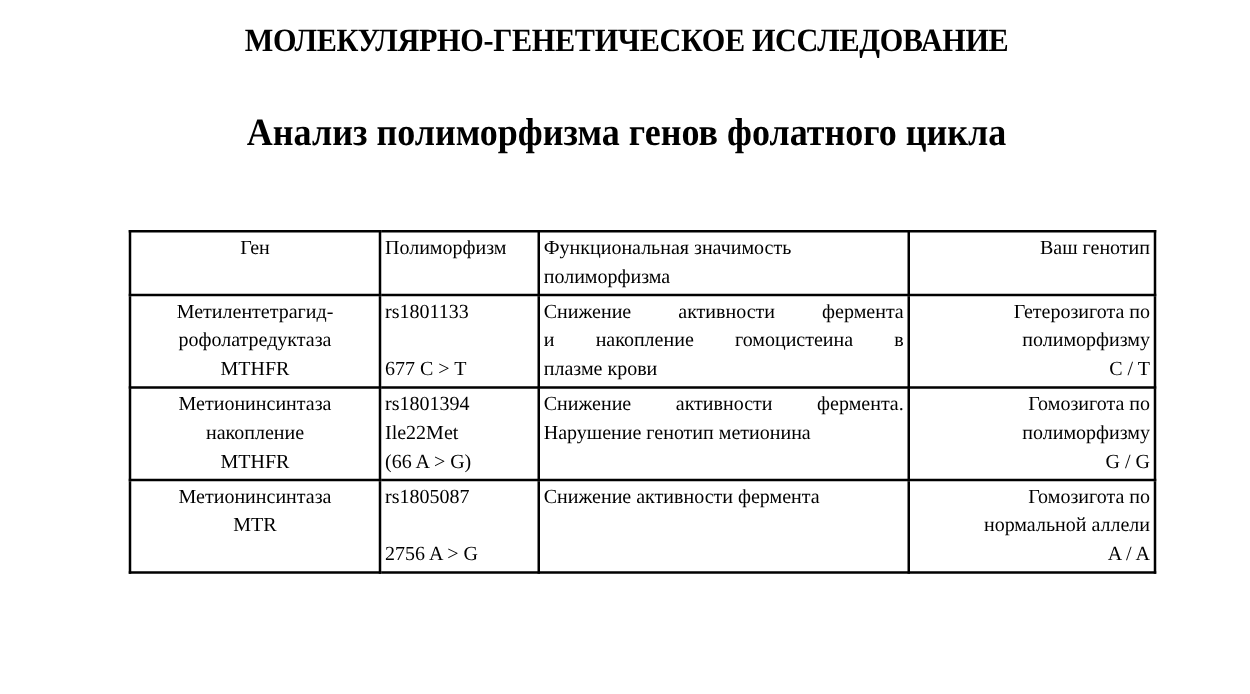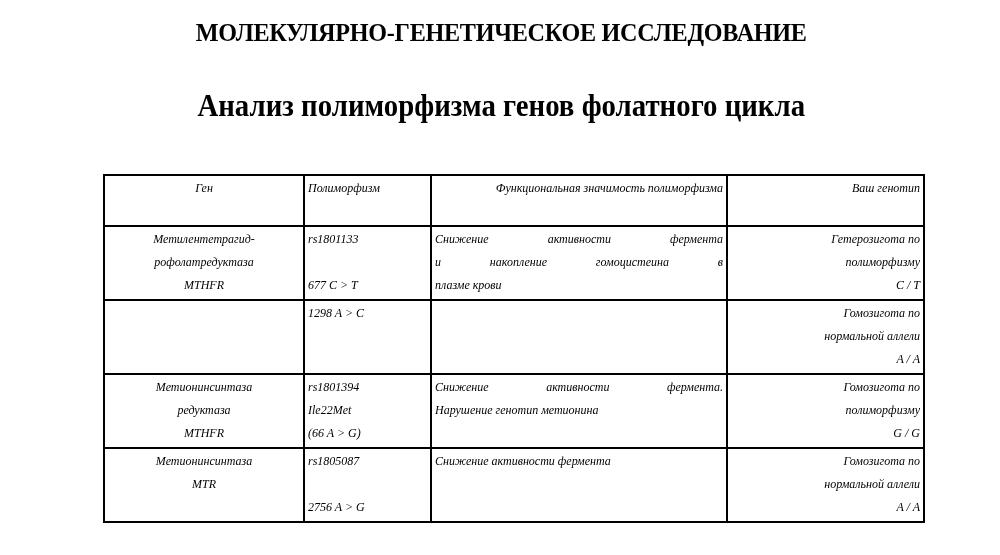--- a/index.html
+++ b/index.html
@@ -2,22 +2,22 @@
 <html><head>
   <meta charset="utf-8">
   <style>
     html, body { margin: 0; padding: 0; background: #ffffff; }
     body { width: 1000px; height: 555px; position: relative; overflow: hidden;
            font-family: "Liberation Serif", "DejaVu Serif", serif; color: #000; }
     .title1 { position: absolute; left: 0; width: 1000px; top: 18px; text-align: center;
               font-weight: bold; font-size: 26px; letter-spacing: -0.3px; transform: scaleX(0.93); transform-origin: 518px 0; }
     .title2 { position: absolute; left: 0; width: 1000px; top: 88px; text-align: center;
               font-weight: bold; font-size: 31px; transform: scaleX(0.93); transform-origin: 518px 0; }
-    table.gt { position: absolute; left: 103px; top: 174px; border-collapse: collapse;
-               font-size: 12px; line-height: 23px; font-style: italic; }
+    table.gt { position: absolute; left: 103px; top: 184px; border-collapse: collapse;
+               font-size: 16px; line-height: 23px; }
     table.gt td { border: 2px solid #000; vertical-align: top; padding: 1px 3px; }
     .c1 { width: 192px; text-align: center; }
     .c2 { width: 119px; text-align: left; }
     .c3 { width: 288px; text-align: justify; }
     .c4 { width: 189px; text-align: right; }
     .h td { height: 47px; }
     .r1 td, .r2 td, .r3 td, .r4 td { height: 70px; }
     .gap { display: block; height: 23px; }
     .jl { display: block; text-align: justify; text-align-last: justify; }
   </style>
@@ -25,21 +25,21 @@
 <body>
 
 <div class="title1">МОЛЕКУЛЯРНО-ГЕНЕТИЧЕСКОЕ ИССЛЕДОВАНИЕ</div>
 <div class="title2">Анализ полиморфизма генов фолатного цикла</div>
 
 <table class="gt">
   <tbody>
       <tr class="h">
     <td class="c1">Ген</td>
     <td class="c2">Полиморфизм</td>
-    <td class="c3" style="text-align:right">Функциональная значимость полиморфизма</td>
+    <td class="c3" style="text-align:left">Функциональная значимость полиморфизма</td>
     <td class="c4">Ваш генотип</td>
   </tr>
 
   <tr class="r1">
     <td class="c1">
       <div>Метилентетрагид-</div>
       <div>рофолатредуктаза</div>
       <div>MTHFR</div>
     </td>
     <td class="c2">
@@ -52,37 +52,25 @@
       <div class="jl">и накопление гомоцистеина в</div>
       <div>плазме крови</div>
     </td>
     <td class="c4">
       <div>Гетерозигота по</div>
       <div>полиморфизму</div>
       <div>C / T</div>
     </td>
   </tr>
 
-  <tr class="r2">
-    <td class="c1"></td>
-    <td class="c2">
-      <div>1298 A &gt; C</div>
-    </td>
-    <td class="c3"></td>
-    <td class="c4">
-      <div>Гомозигота по</div>
-      <div>нормальной аллели</div>
-      <div>A / A</div>
-    </td>
-  </tr>
 
   <tr class="r3">
     <td class="c1">
       <div>Метионинсинтаза</div>
-      <div>редуктаза</div>
+      <div>накопление</div>
       <div>MTHFR</div>
     </td>
     <td class="c2">
       <div>rs1801394</div>
       <div>Ile22Met</div>
       <div>(66 A &gt; G)</div>
     </td>
     <td class="c3">
       <div class="jl">Снижение активности фермента.</div>
       <div>Нарушение генотип метионина</div>

